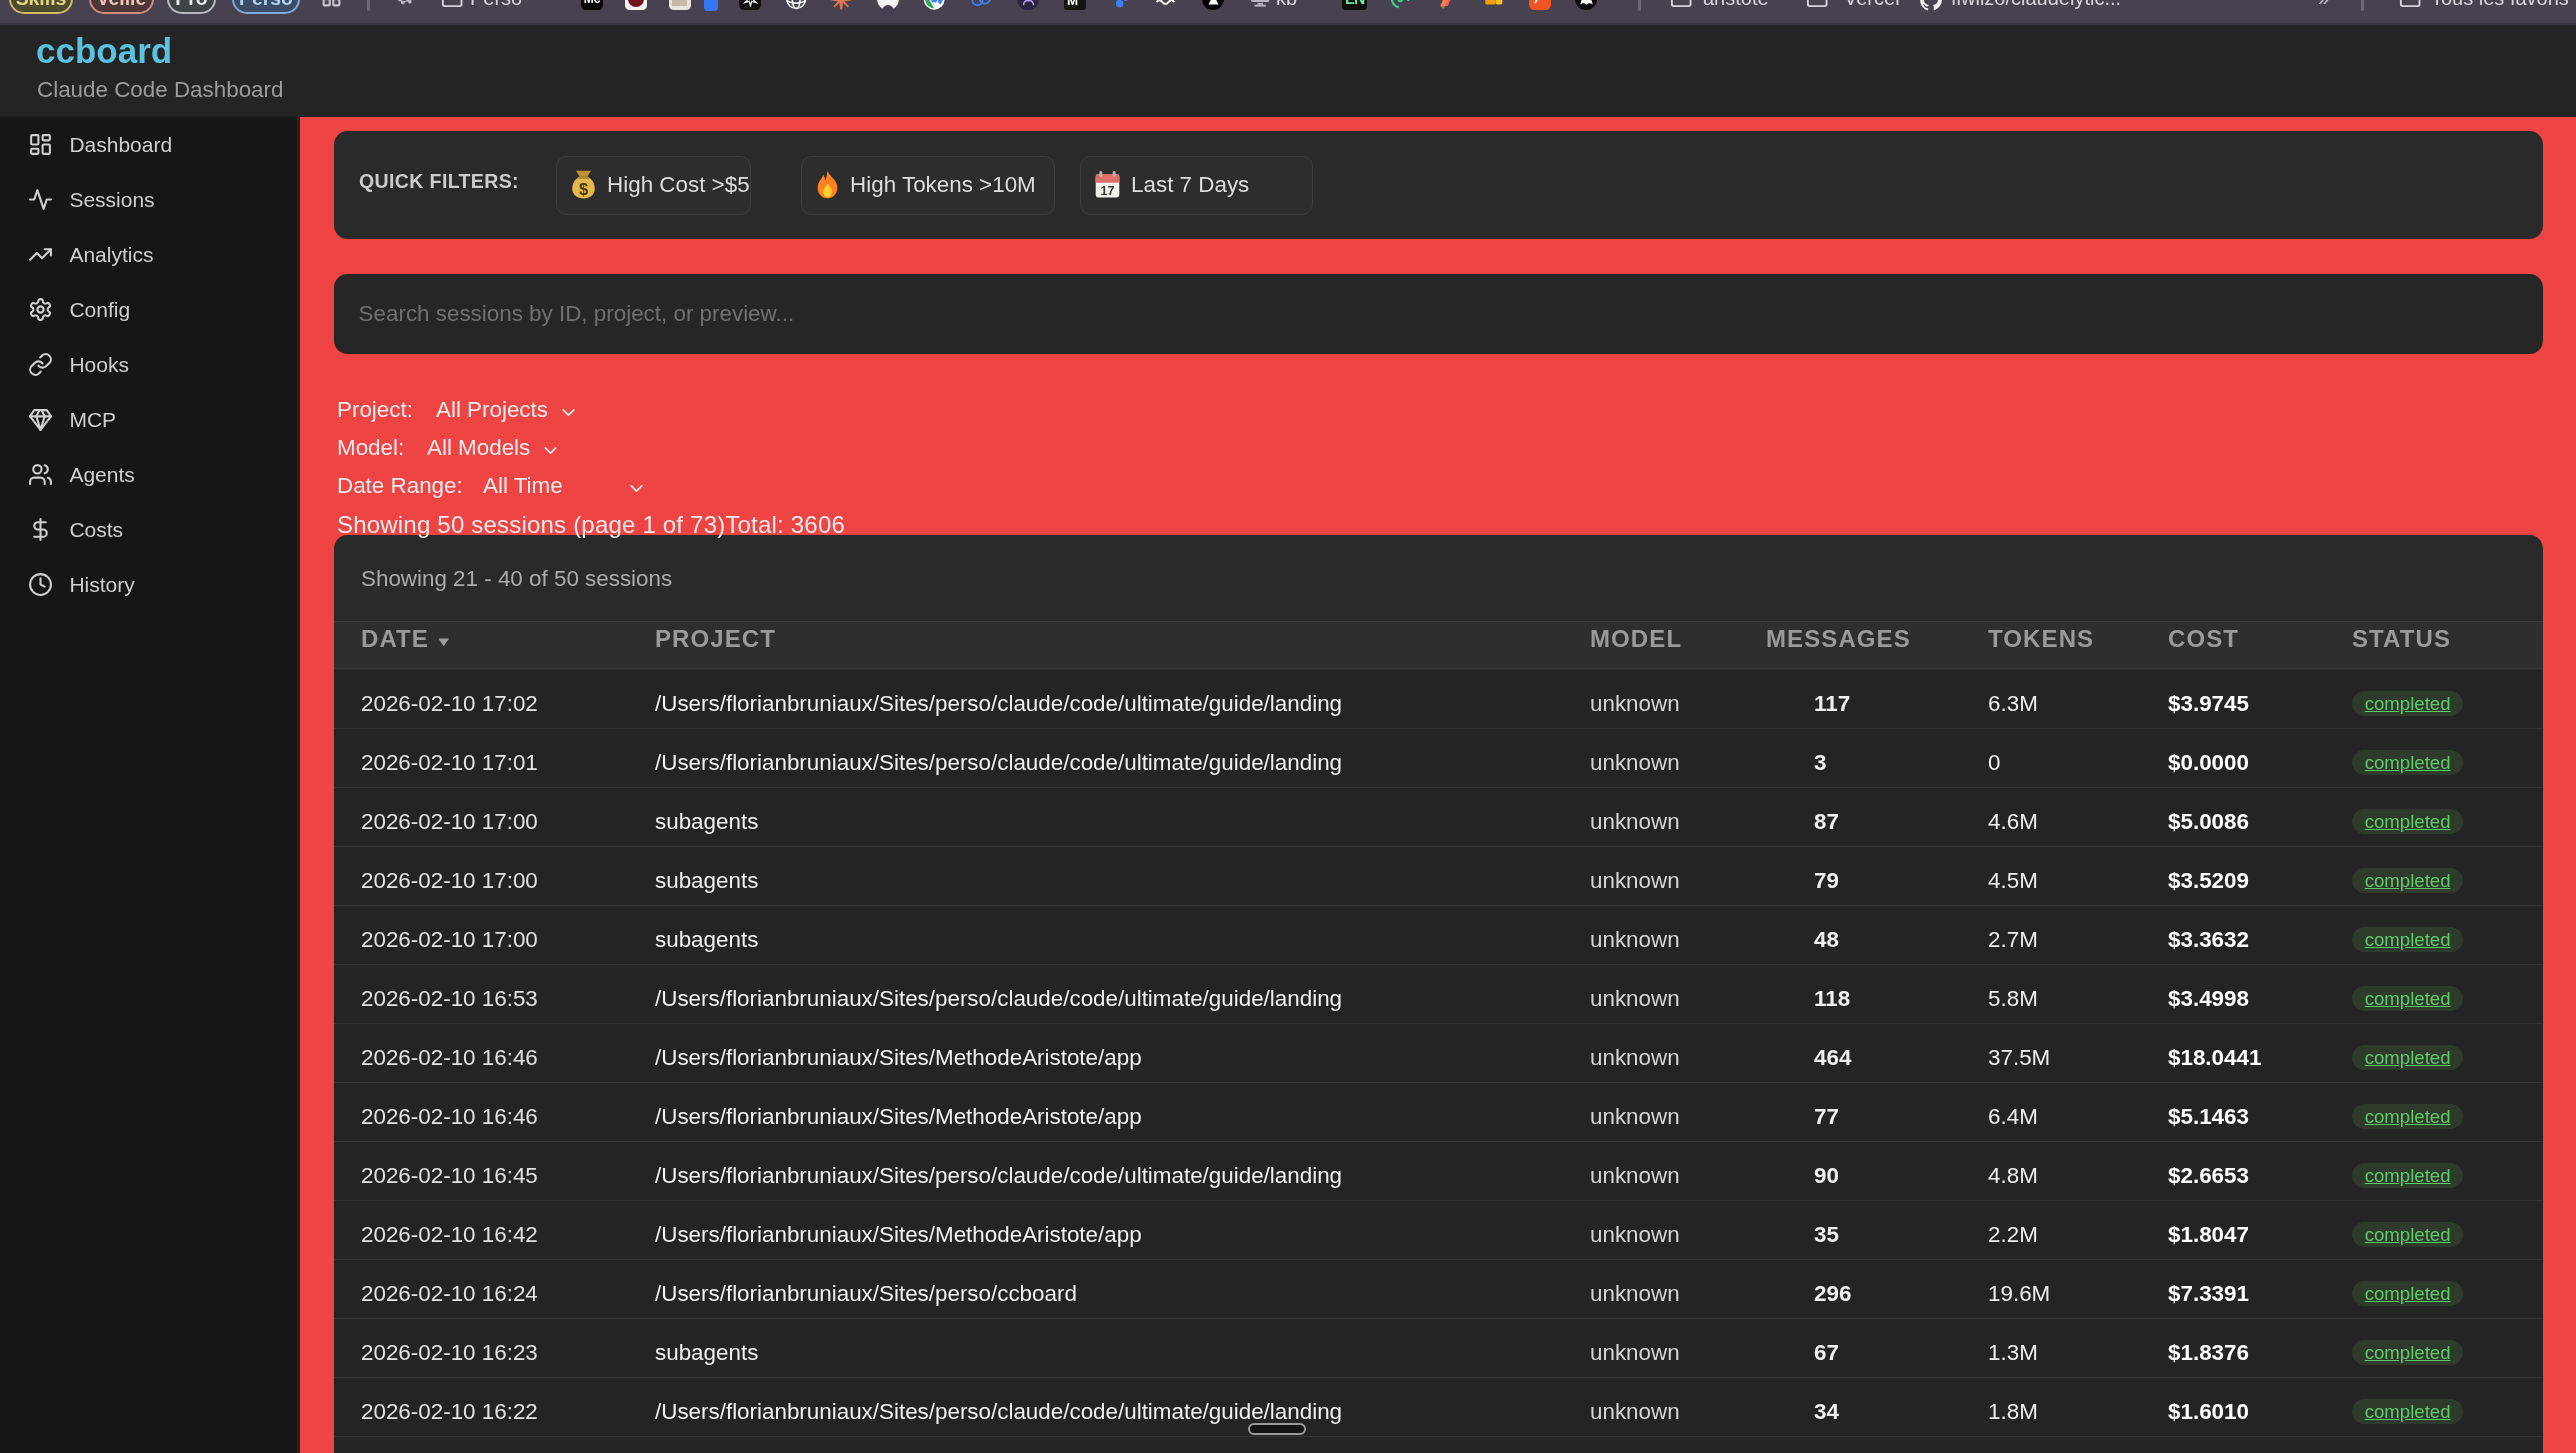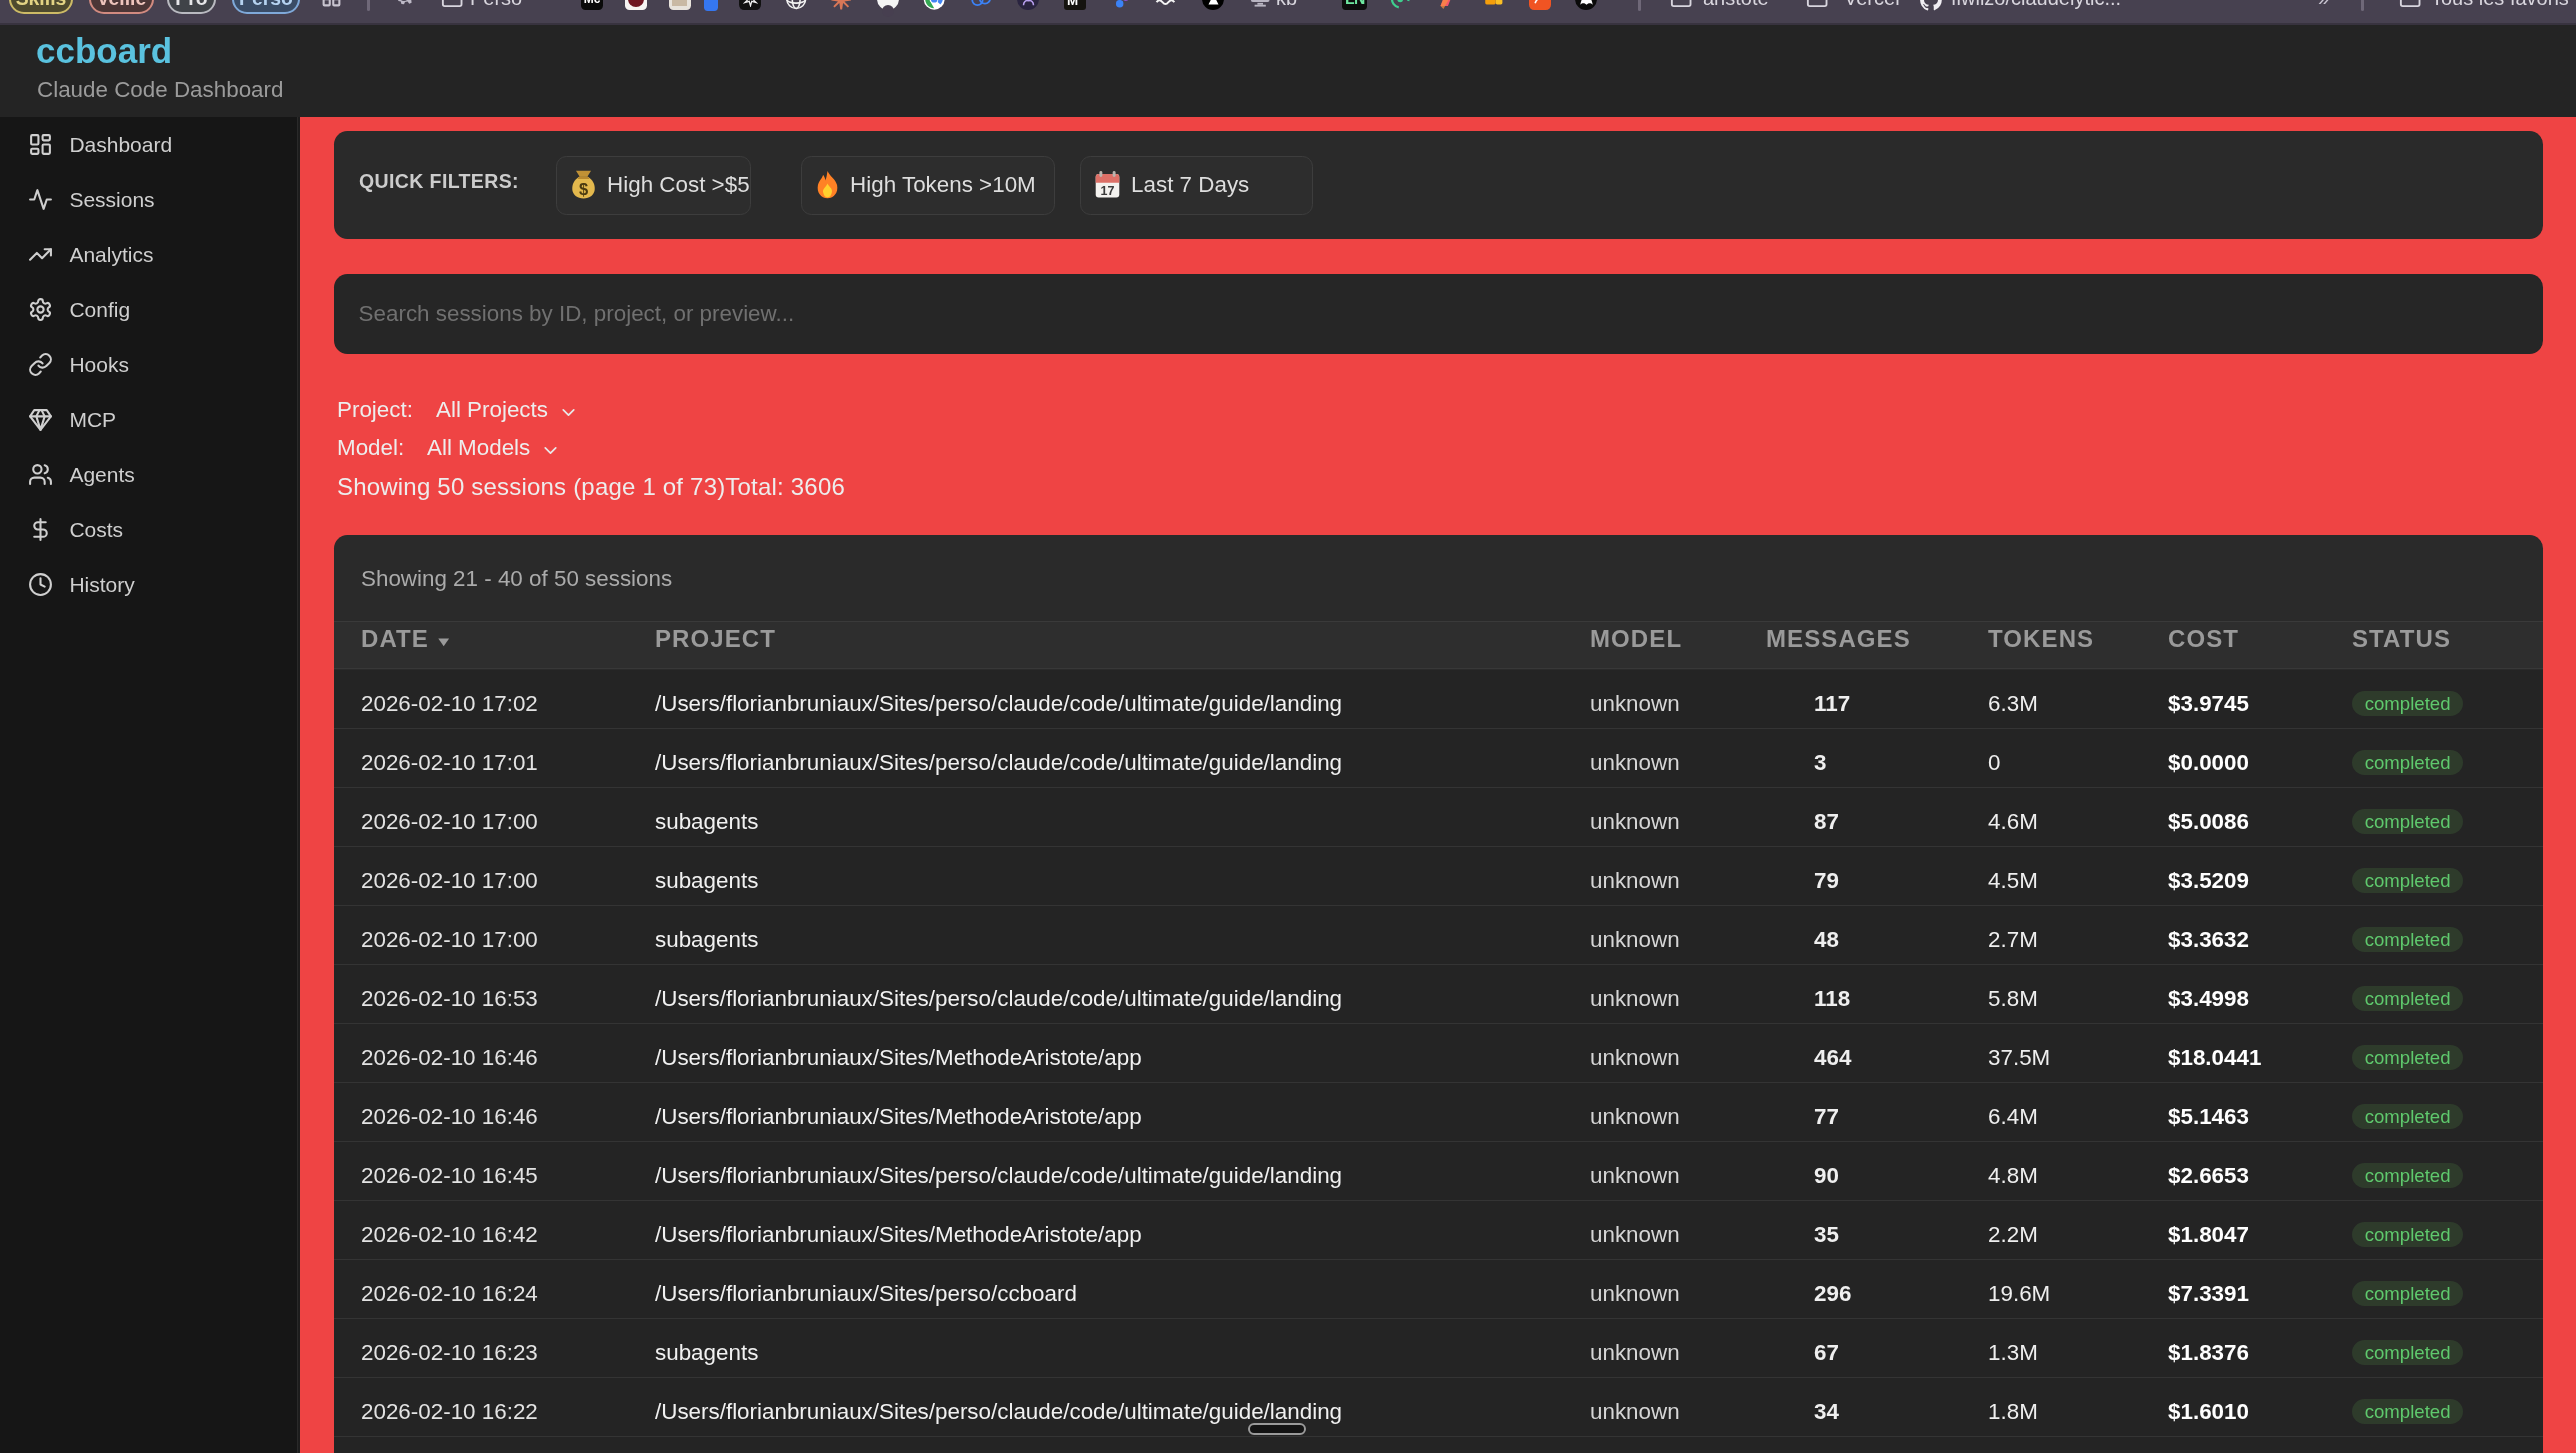--- a/index.html
+++ b/index.html
@@ -37,21 +37,21 @@
 #thead span { position:absolute; top:3px; font-size:24px; font-weight:bold; letter-spacing:1.1px; color:#9a9a9a; }
 #rows { position:absolute; left:0; top:135px; width:2209px; }
 .r { position:relative; height:59px; border-bottom:1.5px solid #343434; font-size:22.4px; background:#242424; }
 .r span { position:absolute; top:21px; }
 .c1 { left:27px; color:#e3e3e3; }
 .c2 { left:321px; color:#f1f1f1; }
 .c3 { left:1256px; color:#d6d6d6; }
 .c4 { left:1480px; color:#efefef;font-weight:bold; }
 .c5 { left:1654px; color:#efefef; }
 .c6 { left:1834px; color:#ffffff; font-weight:bold; }
-.badge { position:absolute; left:2018px; top:20px; height:25px; padding:0 12.7px; background:#2e3b2b; color:#5fc96d; font-size:18.6px; border-radius:12.7px; display:flex; align-items:center; }
+.badge { position:absolute; left:2018px; top:20px; height:25px; padding:0 12.7px; background:#2e3b2b; color:#5fc96d; font-size:18.6px; border-radius:12.7px; display:flex; align-items:center;text-decoration:underline; }
 #thumb { position:absolute; left:1248px; top:1423px; width:58px; height:12px; border:2.2px solid #9a9a9a; border-radius:6.7px; background:#141414; z-index:5; }
 </style>
 </head>
 <body>
 <div id="hdr">
   <h1><b>ccboard</b></h1>
   <div class="sub">Claude Code Dashboard</div>
 </div>
 <div id="side">
     <div class="nav"><svg viewBox="0 0 24 24" fill="none" stroke="currentColor" stroke-width="2" stroke-linecap="round" stroke-linejoin="round">
@@ -129,20 +129,23 @@
   <div class="card" id="search">
       <span>Search sessions by ID, project, or preview...</span>
     </div>
   <div id="filters">
 <div class="row"><span>Project:</span><span class="v" style="left:99px">All Projects</span><span class="v" style="left:221px;top:4.5px"><svg width="21" height="21" viewBox="0 0 24 24" fill="none" stroke="#e8e8e8" stroke-width="2" stroke-linecap="round" stroke-linejoin="round">
             <polyline points="6 9 12 15 18 9"></polyline>
           </svg></span></div>
 <div class="row"><span>Model:</span><span class="v" style="left:90px">All Models</span><span class="v" style="left:203px;top:4.5px"><svg width="21" height="21" viewBox="0 0 24 24" fill="none" stroke="#e8e8e8" stroke-width="2" stroke-linecap="round" stroke-linejoin="round">
             <polyline points="6 9 12 15 18 9"></polyline>
           </svg></span></div>
+<div class="row"><span>Date Range:</span><span class="v" style="left:146px">All Time</span><span class="v" style="left:289px;top:4.5px"><svg width="21" height="21" viewBox="0 0 24 24" fill="none" stroke="#e8e8e8" stroke-width="2" stroke-linecap="round" stroke-linejoin="round">
+            <polyline points="6 9 12 15 18 9"></polyline>
+          </svg></span></div>
 <div class="row" style="font-size:24px;letter-spacing:0.2px">Showing 50 sessions (page 1 of 73)Total: 3606</div>
     </div>
   <div class="card" id="tcard">
     <div class="showing">Showing 21 - 40 of 50 sessions</div>
     <div id="thead">
       <span style="left:27px">DATE <svg width="13.4" height="12" viewBox="0 0 22 20" style="vertical-align:-0.7px">
             <path d="M2 4 L20 4 L11 17 Z" fill="#9a9a9a"></path>
           </svg></span>
       <span style="left:321px">PROJECT</span>
       <span style="left:1256px">MODEL</span>

